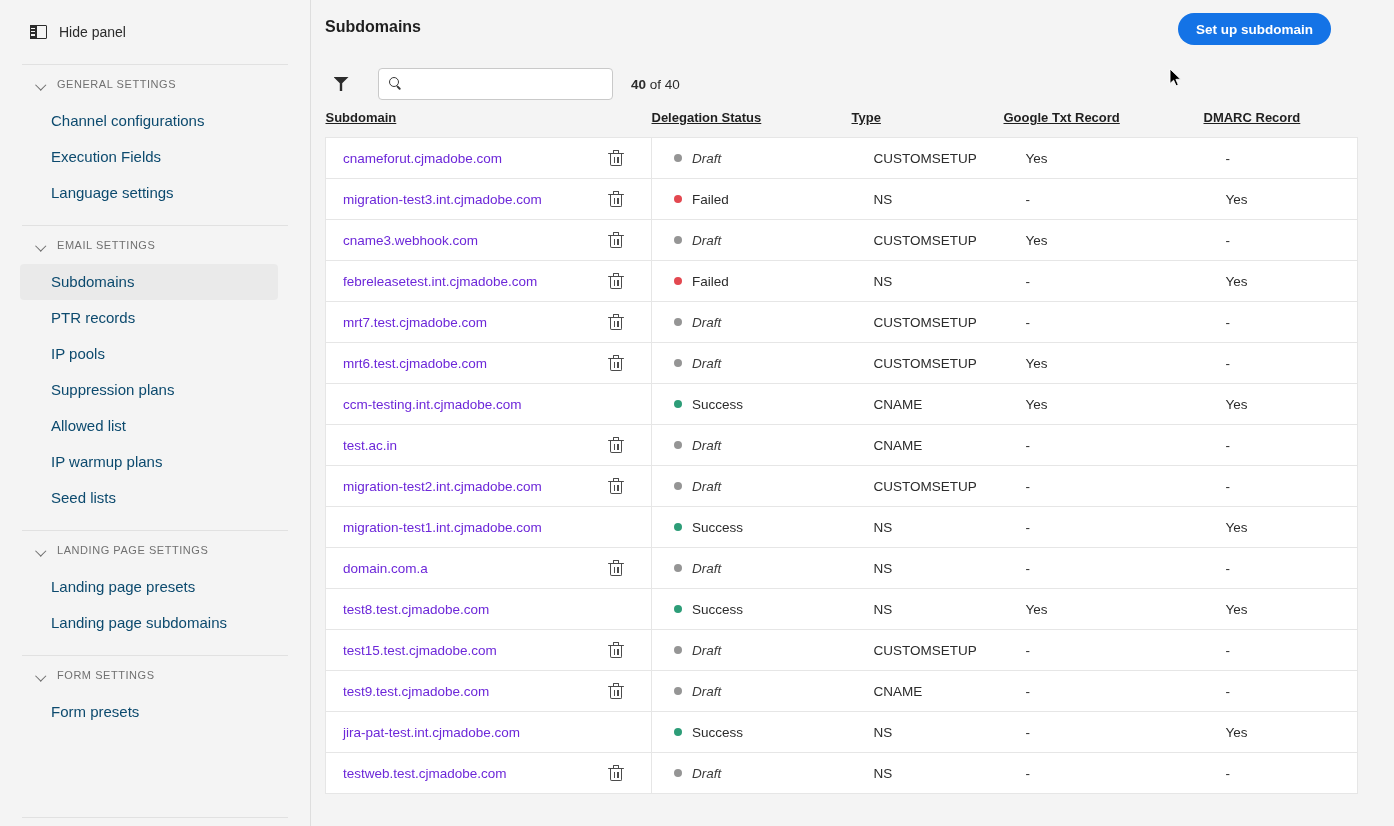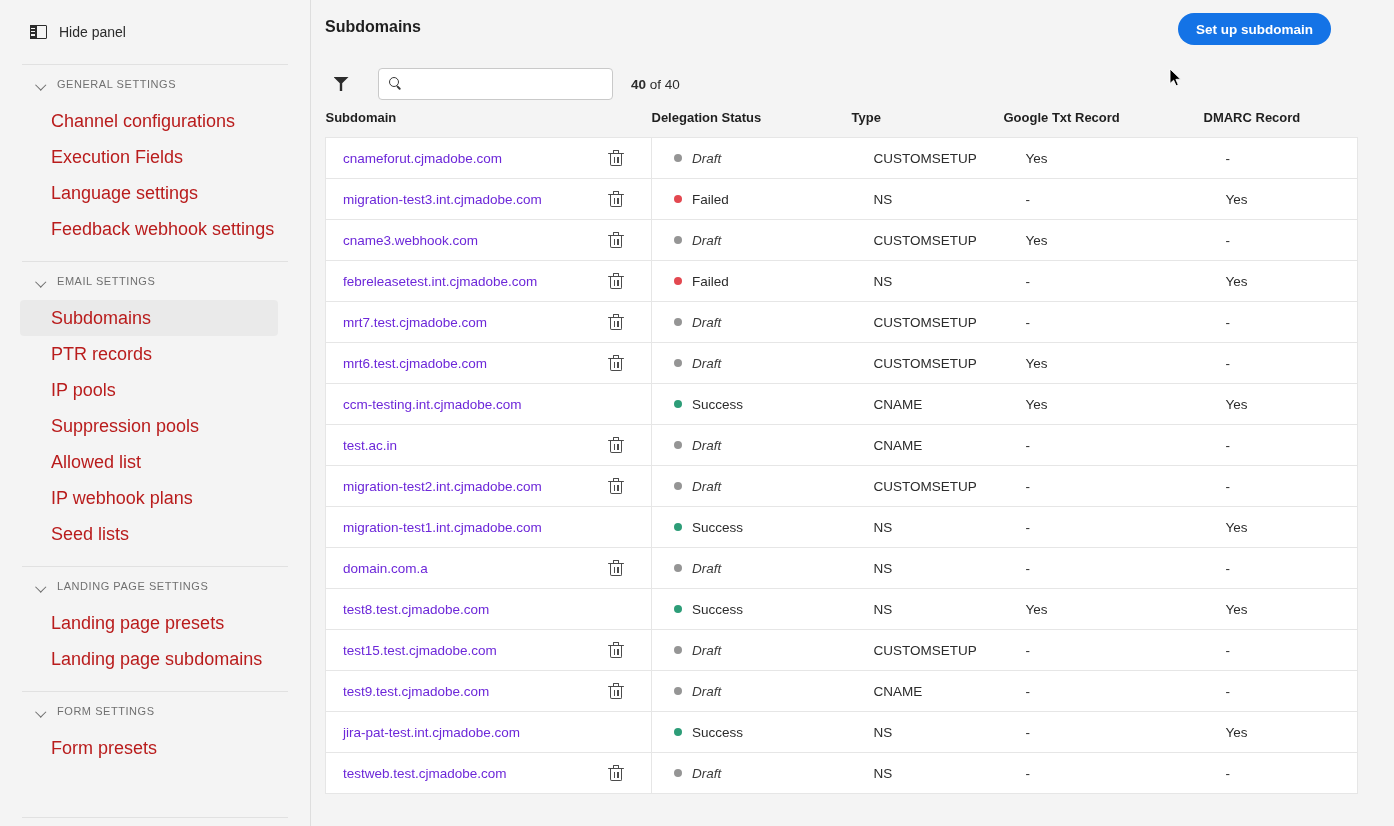--- a/index.html
+++ b/index.html
@@ -60,21 +60,21 @@
     width: 6.5px; height: 6.5px;
     border-right: 1.5px solid #6e6e6e; border-bottom: 1.5px solid #6e6e6e;
     transform: rotate(45deg);
   }
 
   .nav-item {
     display: block;
     height: 36px; line-height: 36px;
     margin: 0 32px 0 20px;
     padding-left: 31px;
-    font-size: 18px; color: #b91c1c;
+    font-size: 15px; color: #0c4a6e;
     border-radius: 4px;
     cursor: pointer;
     white-space: nowrap;
   }
   .nav-item.active { background: #eaeaea; }
   .grp-space-m { height: 14px; }
 
   
   #main { flex: 1 1 auto; position: relative; background: #f4f4f4; height: 826px; }
 
@@ -145,20 +145,21 @@
 
   
   .table-area { padding-left: 14px; }
   .tbl { width: 1032px; border-collapse: collapse; table-layout: fixed; }
   .tbl th {
     text-align: left;
     font-size: 13px; font-weight: bold; color: #1f1f1f;
     padding: 0 0 12px 0;
     vertical-align: bottom;
     white-space: nowrap;
+    text-decoration: underline;
   }
   .tbl tbody tr { background: #ffffff; }
   .tbl td {
     height: 41px;
     border-top: 1px solid #e6e6e6;
     border-bottom: 1px solid #e6e6e6;
     font-size: 13.5px; color: #2c2c2c;
     vertical-align: middle;
     white-space: nowrap;
   }
@@ -249,33 +250,32 @@
     <div class="divider"></div>
 
     <div id="sidebar-groups">
         <div class="group-header">
           <span class="chev"></span>
           <span class="group-title">GENERAL SETTINGS</span>
         </div>
         <div class="nav-item"><span>Channel configurations</span></div>
         <div class="nav-item"><span>Execution Fields</span></div>
         <div class="nav-item"><span>Language settings</span></div>
-        <div class="nav-item"><span>Feedback webhook settings</span></div>
         <div class="grp-space-m"></div>
         <div class="divider"></div>
         <div class="group-header">
           <span class="chev"></span>
           <span class="group-title">EMAIL SETTINGS</span>
         </div>
         <div class="nav-item active"><span>Subdomains</span></div>
         <div class="nav-item"><span>PTR records</span></div>
         <div class="nav-item"><span>IP pools</span></div>
-        <div class="nav-item"><span>Suppression pools</span></div>
+        <div class="nav-item"><span>Suppression plans</span></div>
         <div class="nav-item"><span>Allowed list</span></div>
-        <div class="nav-item"><span>IP webhook plans</span></div>
+        <div class="nav-item"><span>IP warmup plans</span></div>
         <div class="nav-item"><span>Seed lists</span></div>
         <div class="grp-space-m"></div>
         <div class="divider"></div>
         <div class="group-header">
           <span class="chev"></span>
           <span class="group-title">LANDING PAGE SETTINGS</span>
         </div>
         <div class="nav-item"><span>Landing page presets</span></div>
         <div class="nav-item"><span>Landing page subdomains</span></div>
         <div class="grp-space-m"></div>

